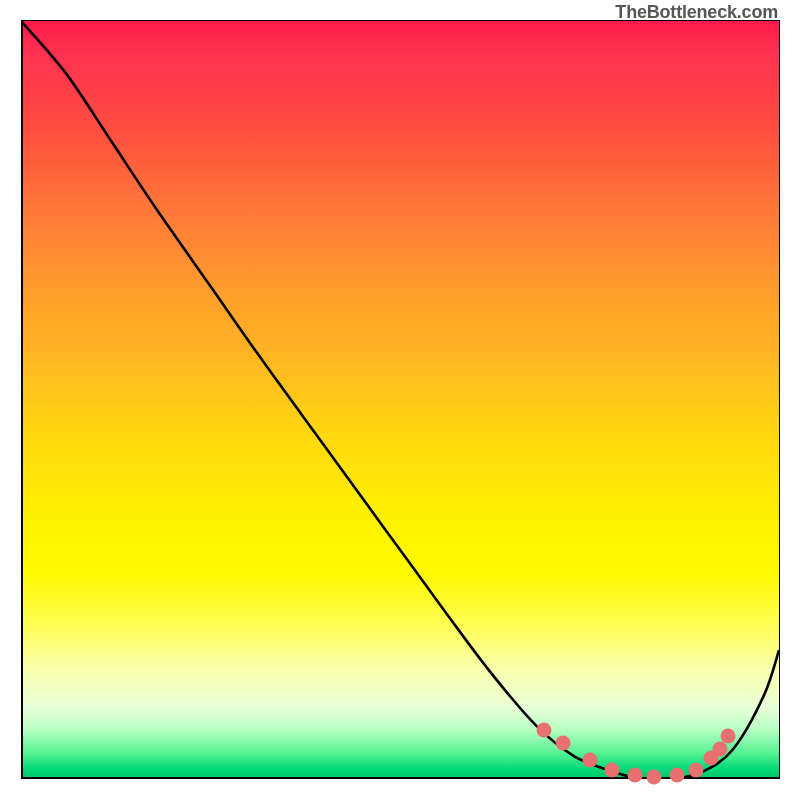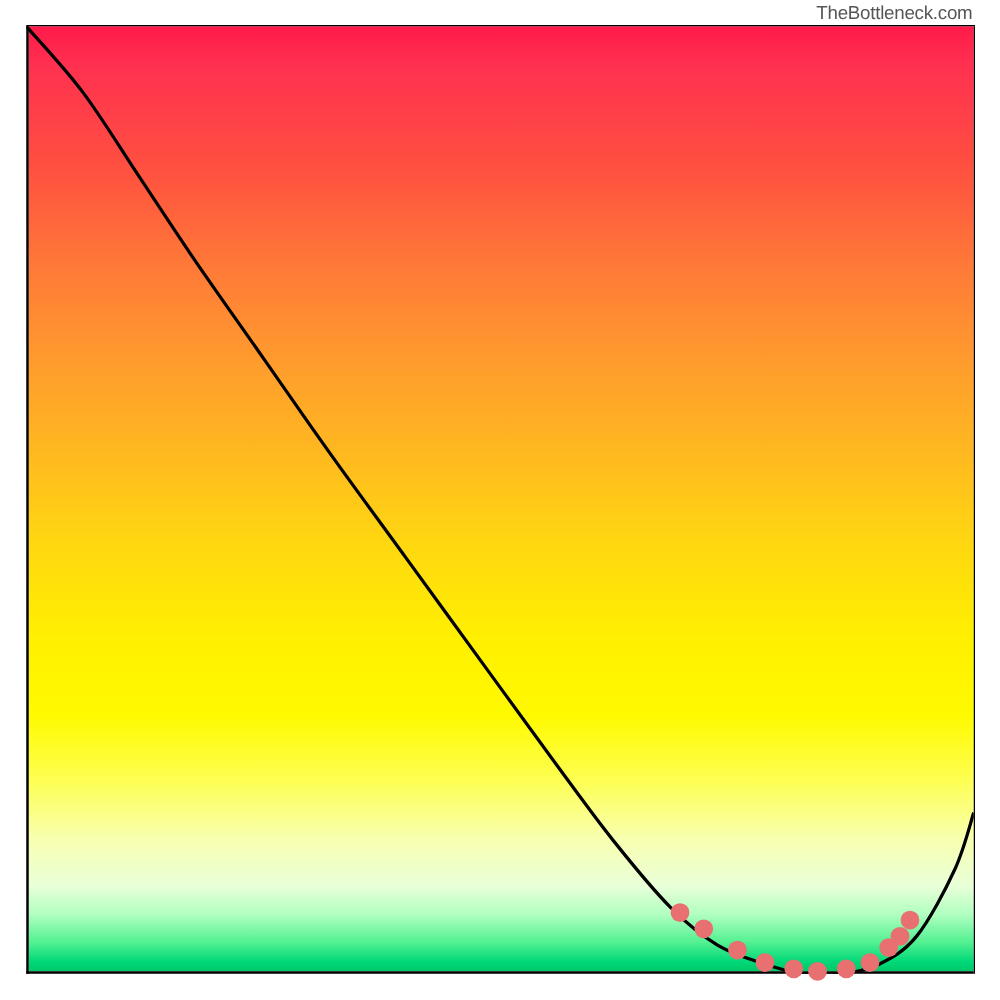--- a/index.html
+++ b/index.html
@@ -58,22 +58,22 @@
     left: 21px;
     top: 20px;
     width: 759px;
     height: 1px;
     background: #000;
   }
   .watermark {
     position: absolute;
     right: 22px;
     top: 2px;
-    font-size: 15px;
-    font-weight: 400;
+    font-size: 18px;
+    font-weight: 700;
     color: #565656;
     letter-spacing: -0.2px;
   }
   svg.curve {
     position: absolute;
     left: 21px;
     top: 21px;
     width: 758px;
     height: 758px;
     pointer-events: none;

